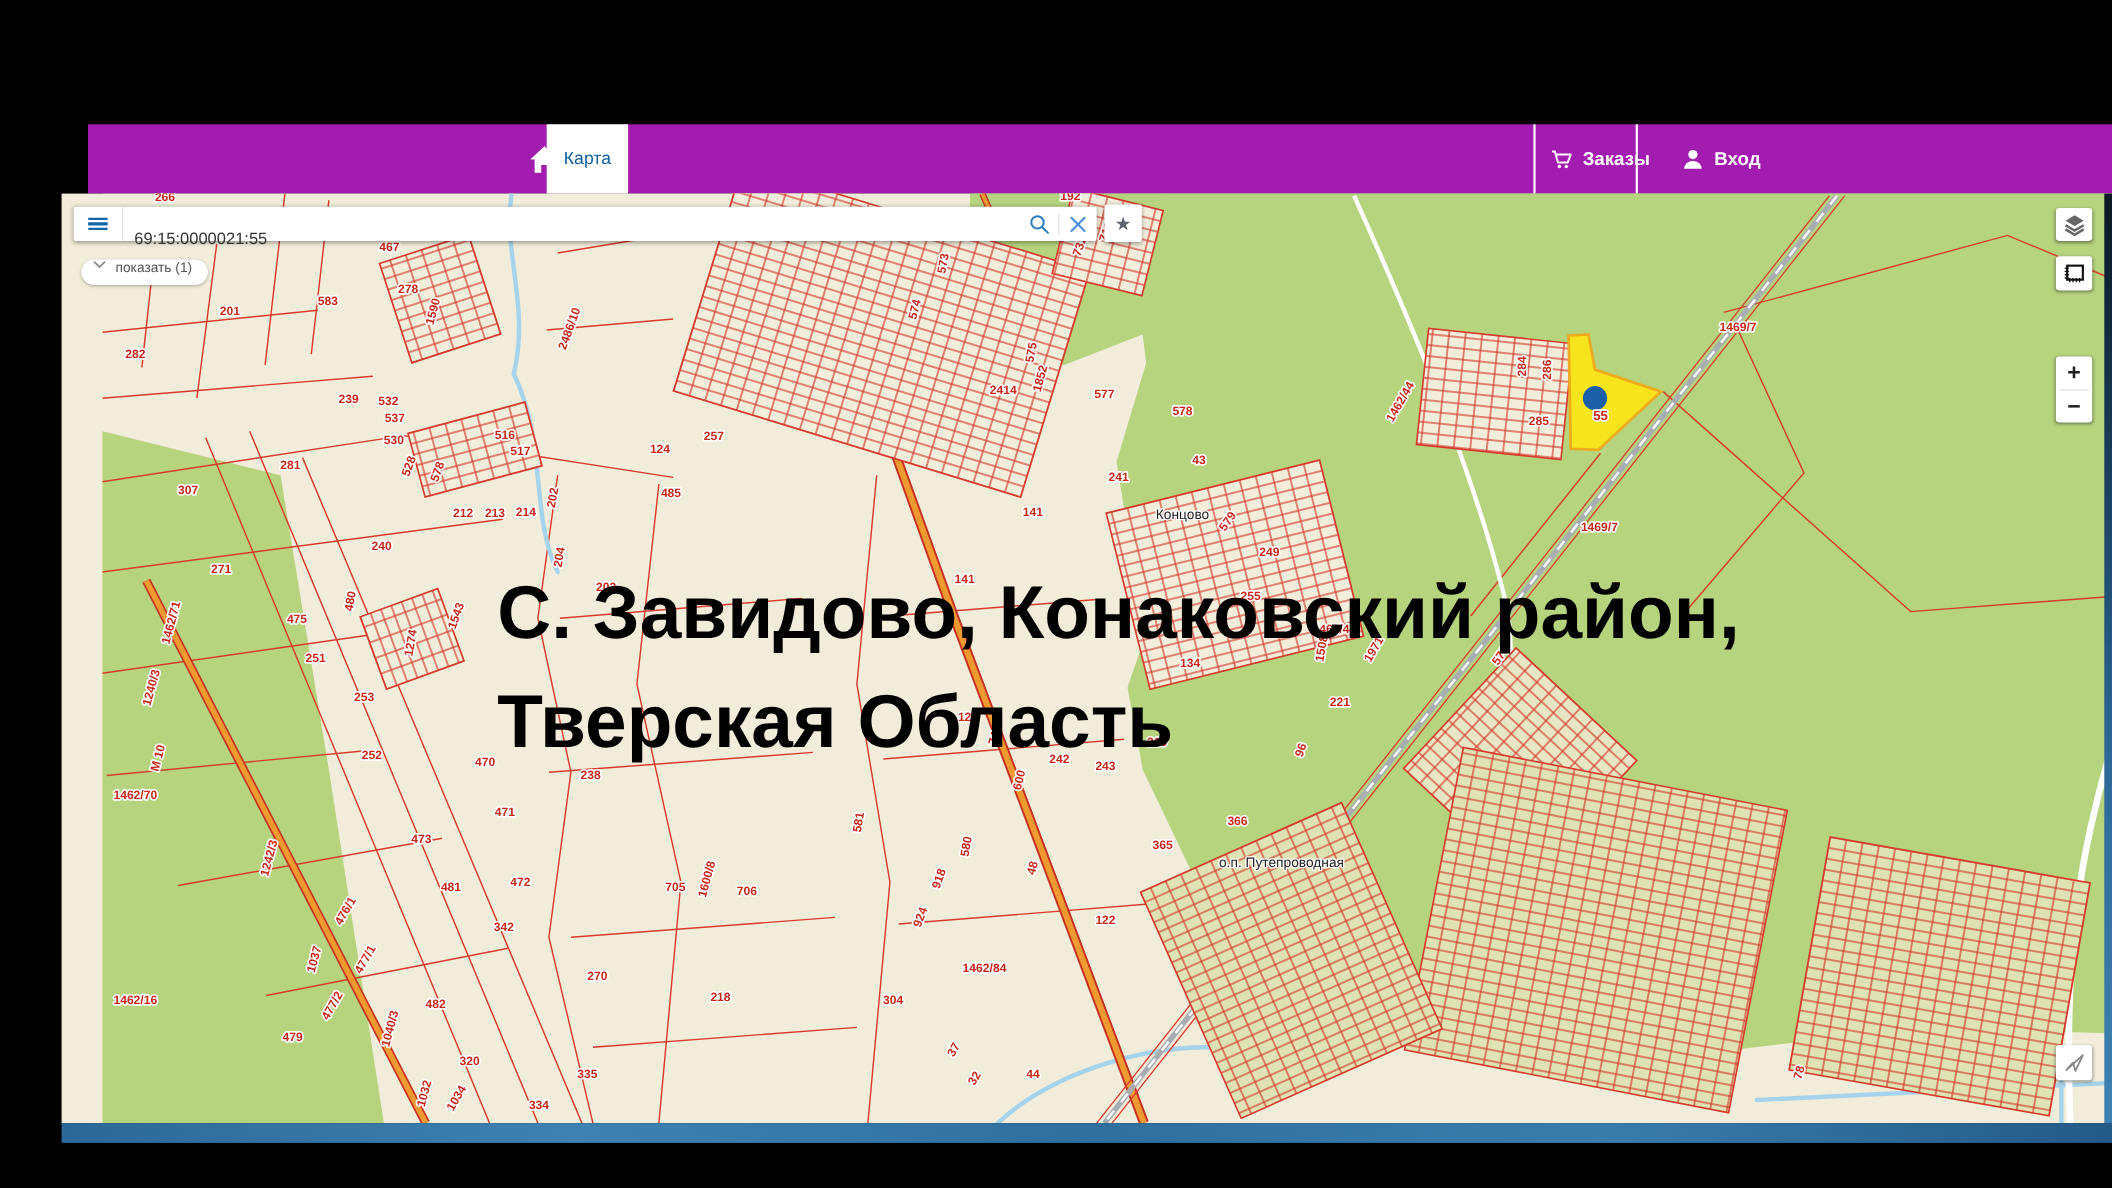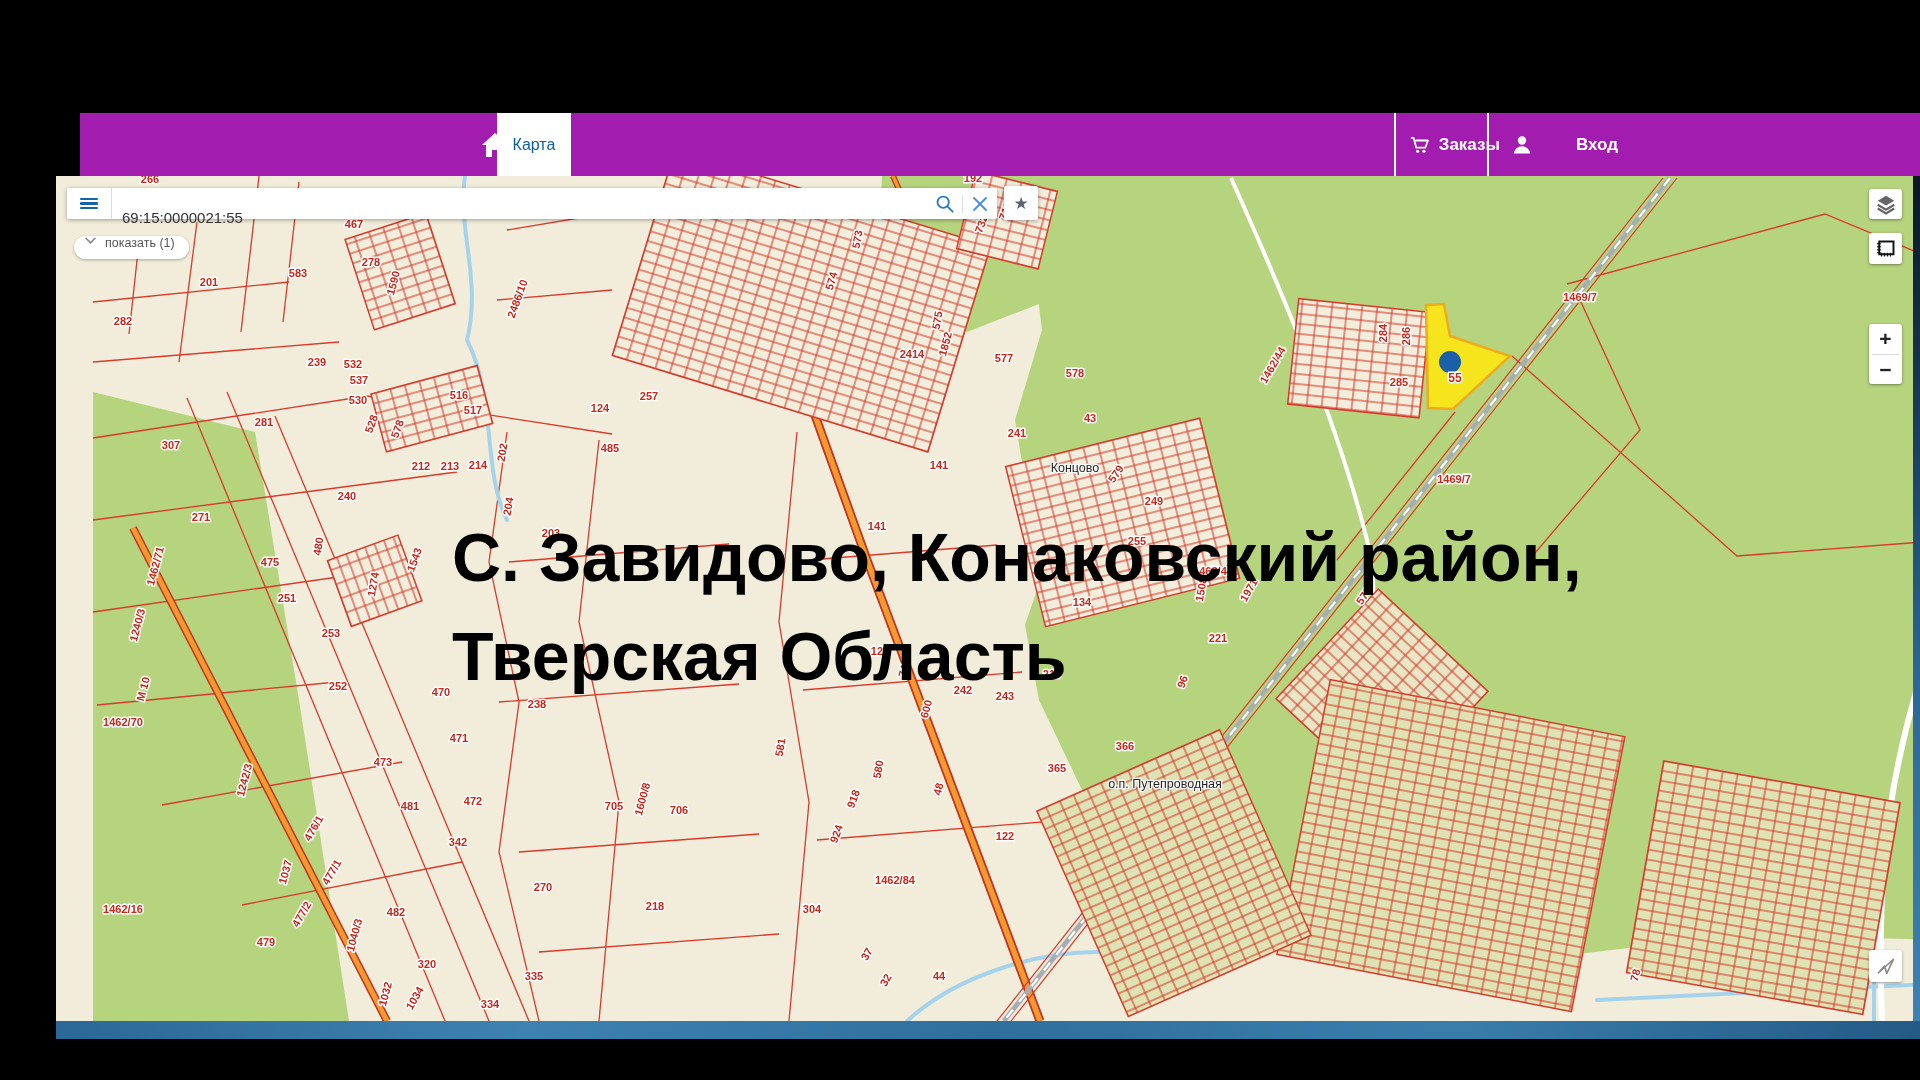--- a/index.html
+++ b/index.html
@@ -7,21 +7,21 @@
           font-family:"Liberation Sans",sans-serif;}
   
   #header{position:absolute;left:56px;top:113px;width:1857px;height:63px;background:#a21caf;margin-left:24px;}
   #home-btn{position:absolute;left:360px;top:0;width:110px;height:63px;display:flex;align-items:center;justify-content:center;cursor:pointer;}
   #tab-karta{position:absolute;left:417px;top:0;width:74px;height:63px;background:#fff;color:#0d5f9e;
              display:flex;align-items:center;justify-content:center;font-size:16px;cursor:pointer;}
   .hdr-sep{position:absolute;top:0;width:2px;height:63px;background:#fff;}
   .hdr-btn{position:absolute;top:0;height:63px;display:flex;align-items:center;gap:9px;color:#fff;
            font-size:17px;font-weight:bold;cursor:pointer;}
   #orders-btn{left:1330px;width:90px;justify-content:center;}
-  #login-btn{left:1418px;width:120px;justify-content:space-between;padding-left:14px;box-sizing:border-box;}
+  #login-btn{left:1418px;width:120px;justify-content:center;padding-left:14px;box-sizing:border-box;}
   
   #search-bar{position:absolute;left:67px;top:188px;width:930px;height:31px;background:#fff;border-radius:2px;
               box-shadow:0 1px 4px rgba(0,0,0,.35);display:flex;align-items:center;z-index:30;}
   #menu-btn{width:44px;height:31px;display:flex;align-items:center;justify-content:center;cursor:pointer;border-right:1px solid #ddd;}
   #menu-btn .bar{display:block;width:18px;height:2.5px;background:#1266a8;margin:2px 0;border-radius:1px;}
   #search-input{border:0;outline:0;flex:1;font-size:15px;color:#333;padding:0 0 0 10px;
                 font-family:"Liberation Sans",sans-serif;background:transparent;margin-top:28px;}
   .sb-icon{width:34px;height:31px;display:flex;align-items:center;justify-content:center;cursor:pointer;}
   .sb-sep{width:1px;height:18px;background:#ddd;}
   #fav-btn{position:absolute;left:1004px;top:186px;width:34px;height:34px;background:#fff;border-radius:2px;

